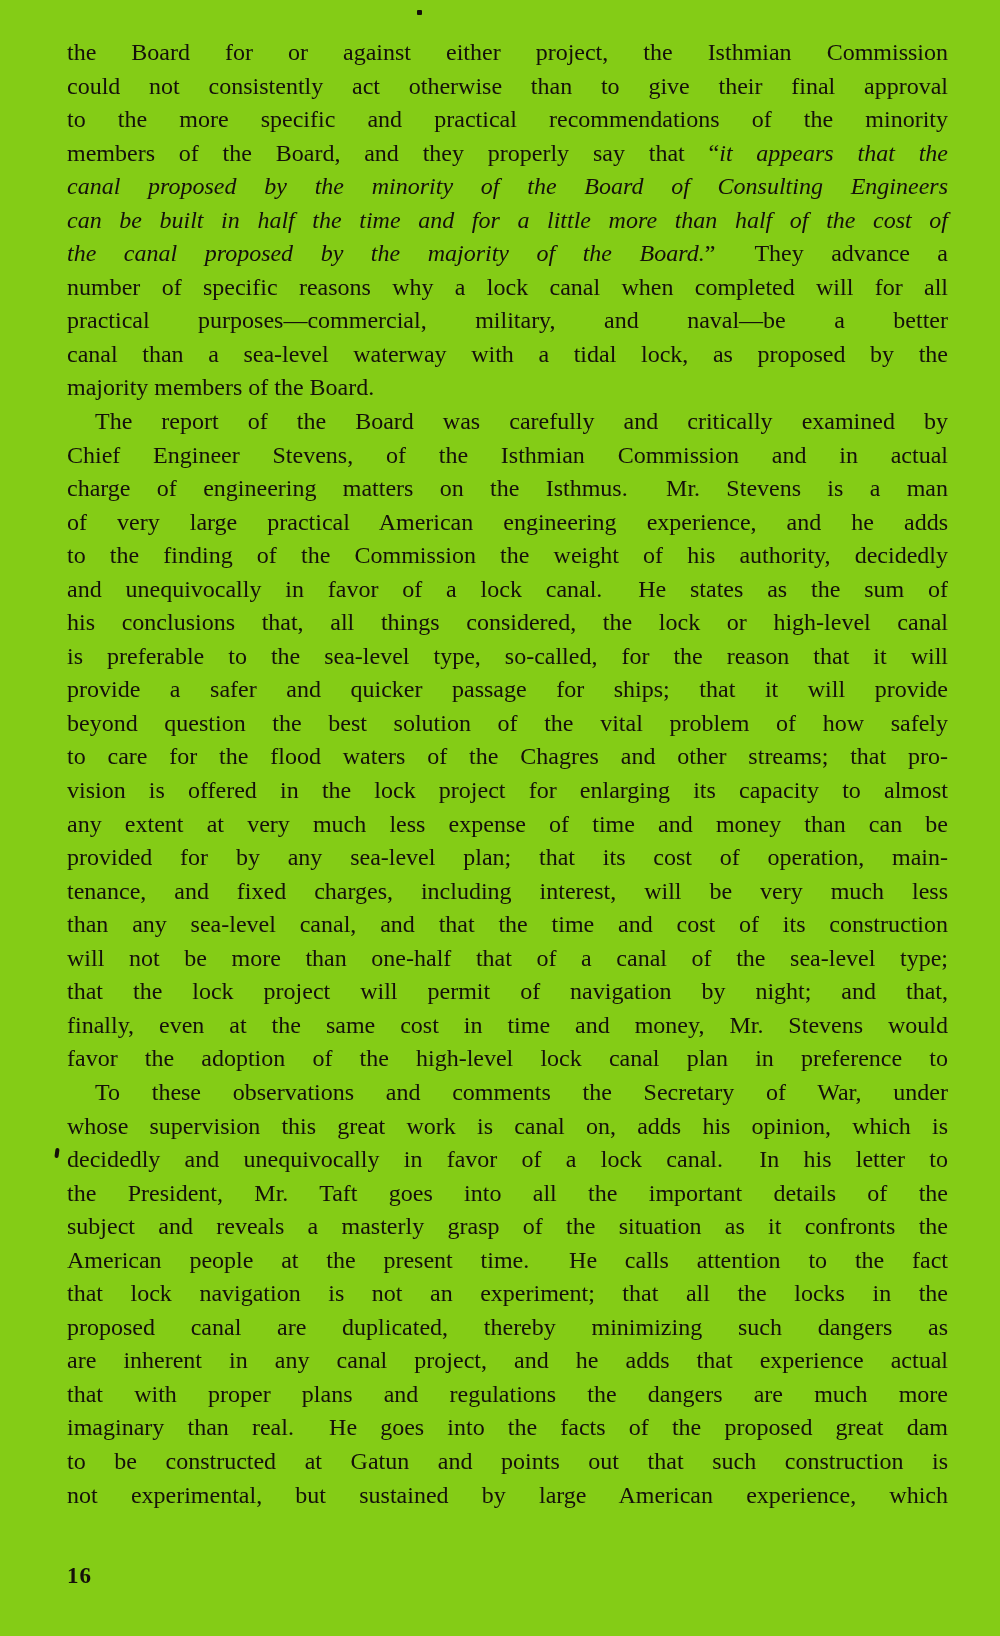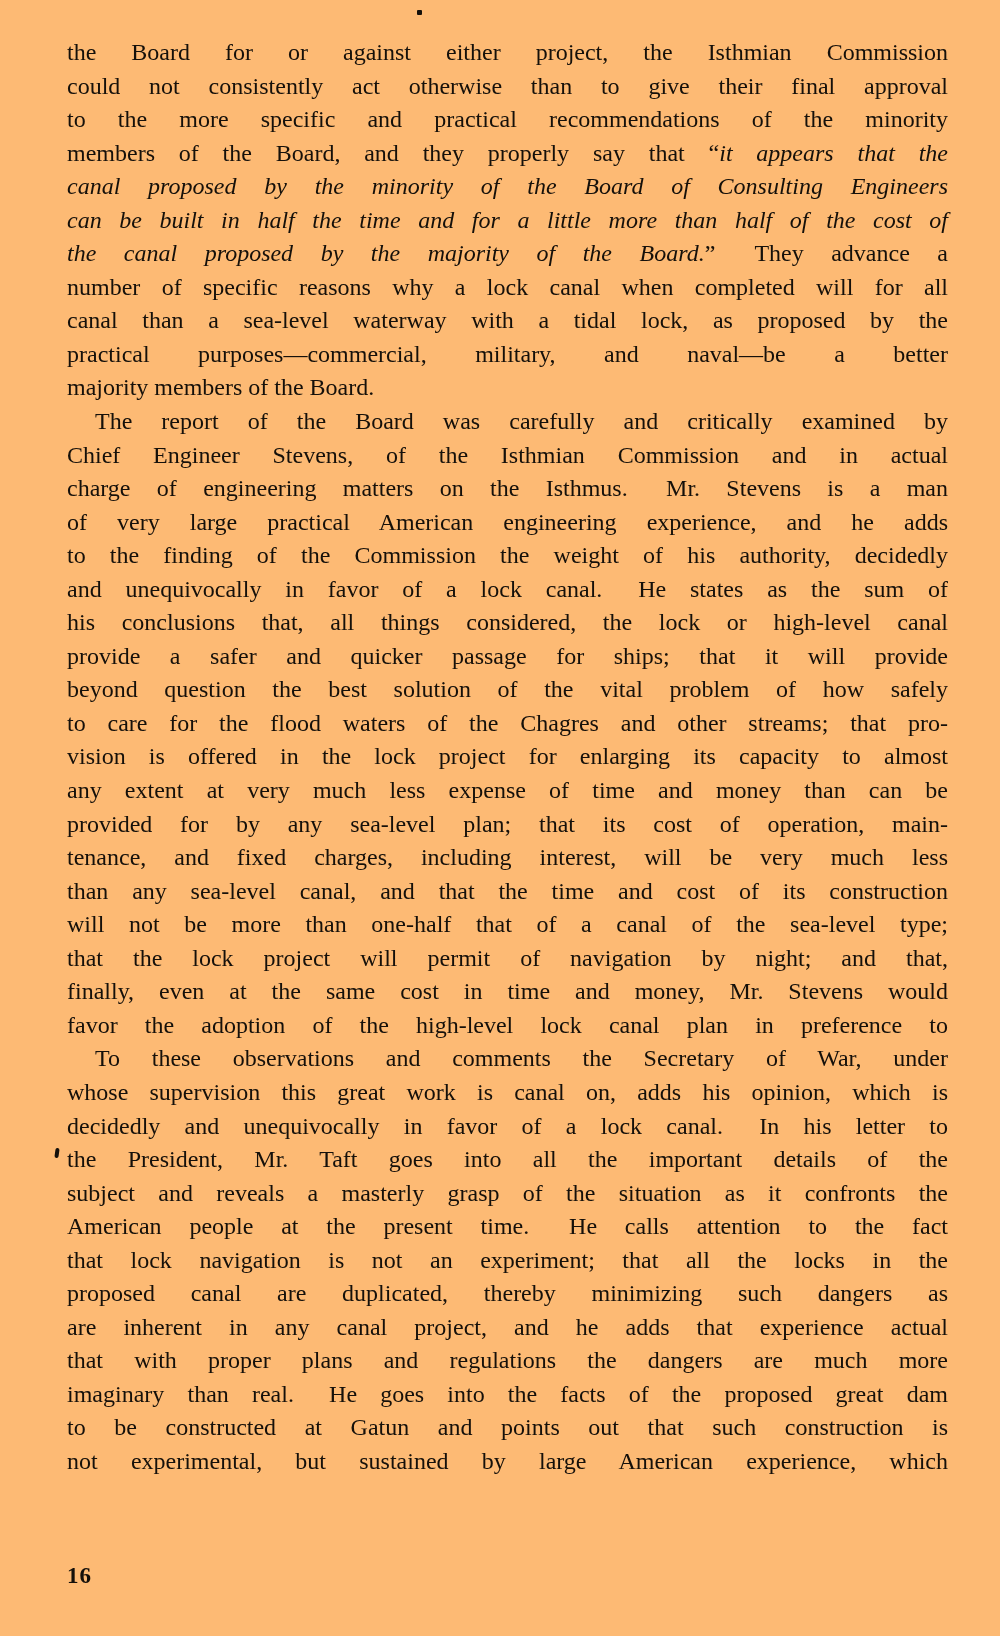--- a/index.html
+++ b/index.html
@@ -4,21 +4,21 @@
 <style>
   html, body {
     margin: 0;
     padding: 0;
     background: #e9dcb4;
   }
   .page {
     position: relative;
     width: 1000px;
     height: 1636px;
-    background: #fdba74;
+    background: #84cc16;
     overflow: hidden;
     font-family: "Liberation Serif", "DejaVu Serif", serif;
     color: #15100a;
   }
   .text-block {
     position: absolute;
     left: 67px;
     top: 36px;
     width: 881px;
   }
@@ -76,30 +76,31 @@
   <div class="speck speck-left"></div>
   <div class="text-block">
       <div class="tl"><span class="ro">the Board for or against either project, the Isthmian Commission</span></div>
       <div class="tl"><span class="ro">could not consistently act otherwise than to give their final approval</span></div>
       <div class="tl"><span class="ro">to the more specific and practical recommendations of the minority</span></div>
       <div class="tl"><span class="ro">members of the Board, and they properly say that “</span><span class="it">it appears that the</span></div>
       <div class="tl"><span class="it">canal proposed by the minority of the Board of Consulting Engineers</span></div>
       <div class="tl"><span class="it">can be built in half the time and for a little more than half of the cost of</span></div>
       <div class="tl"><span class="it">the canal proposed by the majority of the Board.</span><span class="ro">”  They advance a</span></div>
       <div class="tl"><span class="ro">number of specific reasons why a lock canal when completed will for all</span></div>
+      <div class="tl"><span class="ro">practical purposes—commercial, military, and naval—be a better</span></div>
       <div class="tl"><span class="ro">canal than a sea-level waterway with a tidal lock, as proposed by the</span></div>
-      <div class="tl"><span class="ro">practical purposes—commercial, military, and naval—be a better</span></div>
       <div class="tl left"><span class="ro">majority members of the Board.</span></div>
       <div class="tl ind"><span class="ro">The report of the Board was carefully and critically examined by</span></div>
       <div class="tl"><span class="ro">Chief Engineer Stevens, of the Isthmian Commission and in actual</span></div>
       <div class="tl"><span class="ro">charge of engineering matters on the Isthmus.  Mr. Stevens is a man</span></div>
       <div class="tl"><span class="ro">of very large practical American engineering experience, and he adds</span></div>
       <div class="tl"><span class="ro">to the finding of the Commission the weight of his authority, decidedly</span></div>
       <div class="tl"><span class="ro">and unequivocally in favor of a lock canal.  He states as the sum of</span></div>
       <div class="tl"><span class="ro">his conclusions that, all things considered, the lock or high-level canal</span></div>
+      <div class="tl"><span class="ro">is preferable to the sea-level type, so-called, for the reason that it will</span></div>
       <div class="tl"><span class="ro">provide a safer and quicker passage for ships; that it will provide</span></div>
       <div class="tl"><span class="ro">beyond question the best solution of the vital problem of how safely</span></div>
       <div class="tl"><span class="ro">to care for the flood waters of the Chagres and other streams; that pro-</span></div>
       <div class="tl"><span class="ro">vision is offered in the lock project for enlarging its capacity to almost</span></div>
       <div class="tl"><span class="ro">any extent at very much less expense of time and money than can be</span></div>
       <div class="tl"><span class="ro">provided for by any sea-level plan; that its cost of operation, main-</span></div>
       <div class="tl"><span class="ro">tenance, and fixed charges, including interest, will be very much less</span></div>
       <div class="tl"><span class="ro">than any sea-level canal, and that the time and cost of its construction</span></div>
       <div class="tl"><span class="ro">will not be more than one-half that of a canal of the sea-level type;</span></div>
       <div class="tl"><span class="ro">that the lock project will permit of navigation by night; and that,</span></div>

